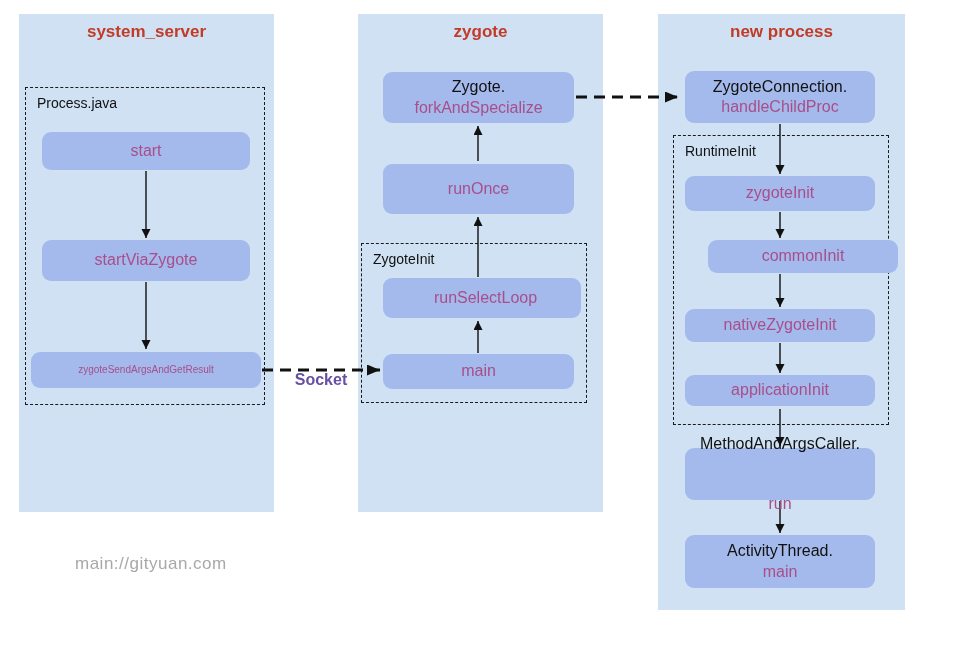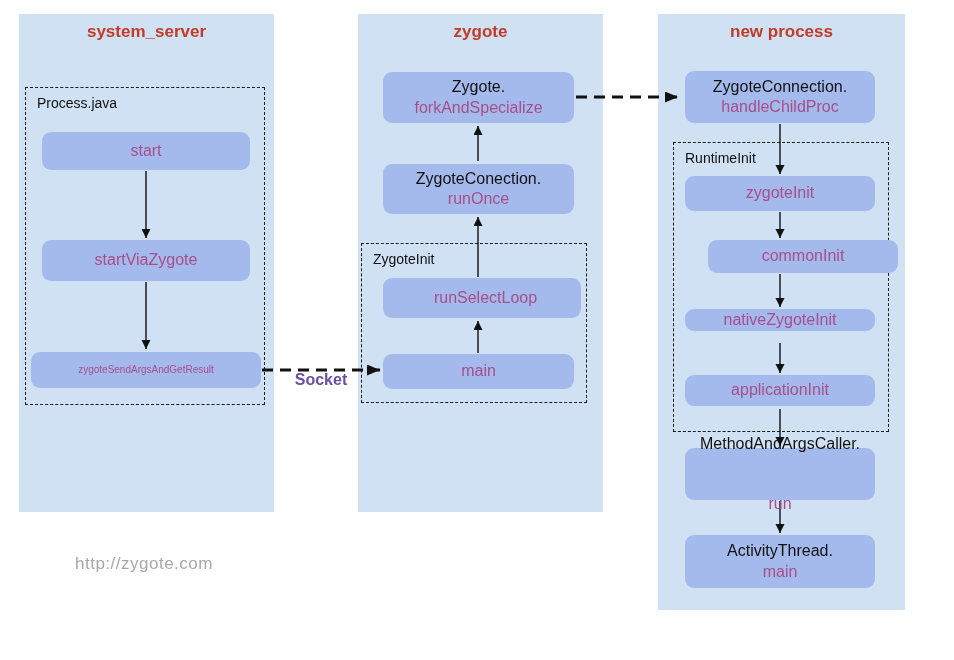--- a/index.html
+++ b/index.html
@@ -107,21 +107,21 @@
   </section>
 
   <div class="group" style="left:25px; top:87px; width:240px; height:318px;">
     <span class="group-label">Process.java</span>
   </div>
 
   <div class="group" style="left:361px; top:243px; width:226px; height:160px;">
     <span class="group-label">ZygoteInit</span>
   </div>
 
-  <div class="group" style="left:673px; top:142px; width:216px; height:290px;">
+  <div class="group" style="left:673px; top:135px; width:216px; height:290px;">
     <span class="group-label">RuntimeInit</span>
   </div>
 
   <svg class="arrows" width="954" height="660" viewBox="0 0 954 660">
     <defs>
       <marker id="head" orient="auto" markerUnits="userSpaceOnUse" markerWidth="10" markerHeight="10" refX="9" refY="4.5">
         <path d="M0,0 L9,4.5 L0,9 Z" fill="#111111"></path>
       </marker>
       <marker id="headBig" orient="auto" markerUnits="userSpaceOnUse" markerWidth="14" markerHeight="12" refX="13" refY="5.5">
         <path d="M0,0 L13,5.5 L0,11 Z" fill="#111111"></path>
@@ -157,21 +157,20 @@
   <div class="node small" style="left:31px; top:352px; width:230px; height:36px;">
     <span class="method">zygoteSendArgsAndGetResult</span>
   </div>
 
   <div class="node" style="left:383px; top:72px; width:191px; height:51px;">
     <span class="cls">Zygote.</span>
     <span class="method">forkAndSpecialize</span>
   </div>
 
   <div class="node" style="left:383px; top:164px; width:191px; height:50px;">
-    <span class="cls">ZygoteConection.</span>
     <span class="method">runOnce</span>
   </div>
 
   <div class="node" style="left:383px; top:278px; width:191px; height:40px;padding-left:7px;">
     <span class="method">runSelectLoop</span>
   </div>
 
   <div class="node" style="left:383px; top:354px; width:191px; height:35px;">
     <span class="method">main</span>
   </div>
@@ -182,35 +181,35 @@
   </div>
 
   <div class="node" style="left:685px; top:176px; width:190px; height:35px;">
     <span class="method">zygoteInit</span>
   </div>
 
   <div class="node" style="left:685px; top:240px; width:190px; height:33px;margin-left:23px;">
     <span class="method">commonInit</span>
   </div>
 
-  <div class="node" style="left:685px; top:309px; width:190px; height:22px;">
+  <div class="node" style="left:685px; top:309px; width:190px; height:33px;">
     <span class="method">nativeZygoteInit</span>
   </div>
 
   <div class="node" style="left:685px; top:375px; width:190px; height:31px;">
     <span class="method">applicationInit</span>
   </div>
 
   <div class="node" style="left:685px; top:448px; width:190px; height:52px;gap:39px;">
     <span class="cls">MethodAndArgsCaller.</span>
     <span class="method">run</span>
   </div>
 
   <div class="node" style="left:685px; top:535px; width:190px; height:53px;">
     <span class="cls">ActivityThread.</span>
     <span class="method">main</span>
   </div>
 
   <span class="socket-label">Socket</span>
 
-  <span class="watermark">http://zygote.com</span>
+  <span class="watermark">main://gityuan.com</span>
 
 </div>
 
 </body></html>

